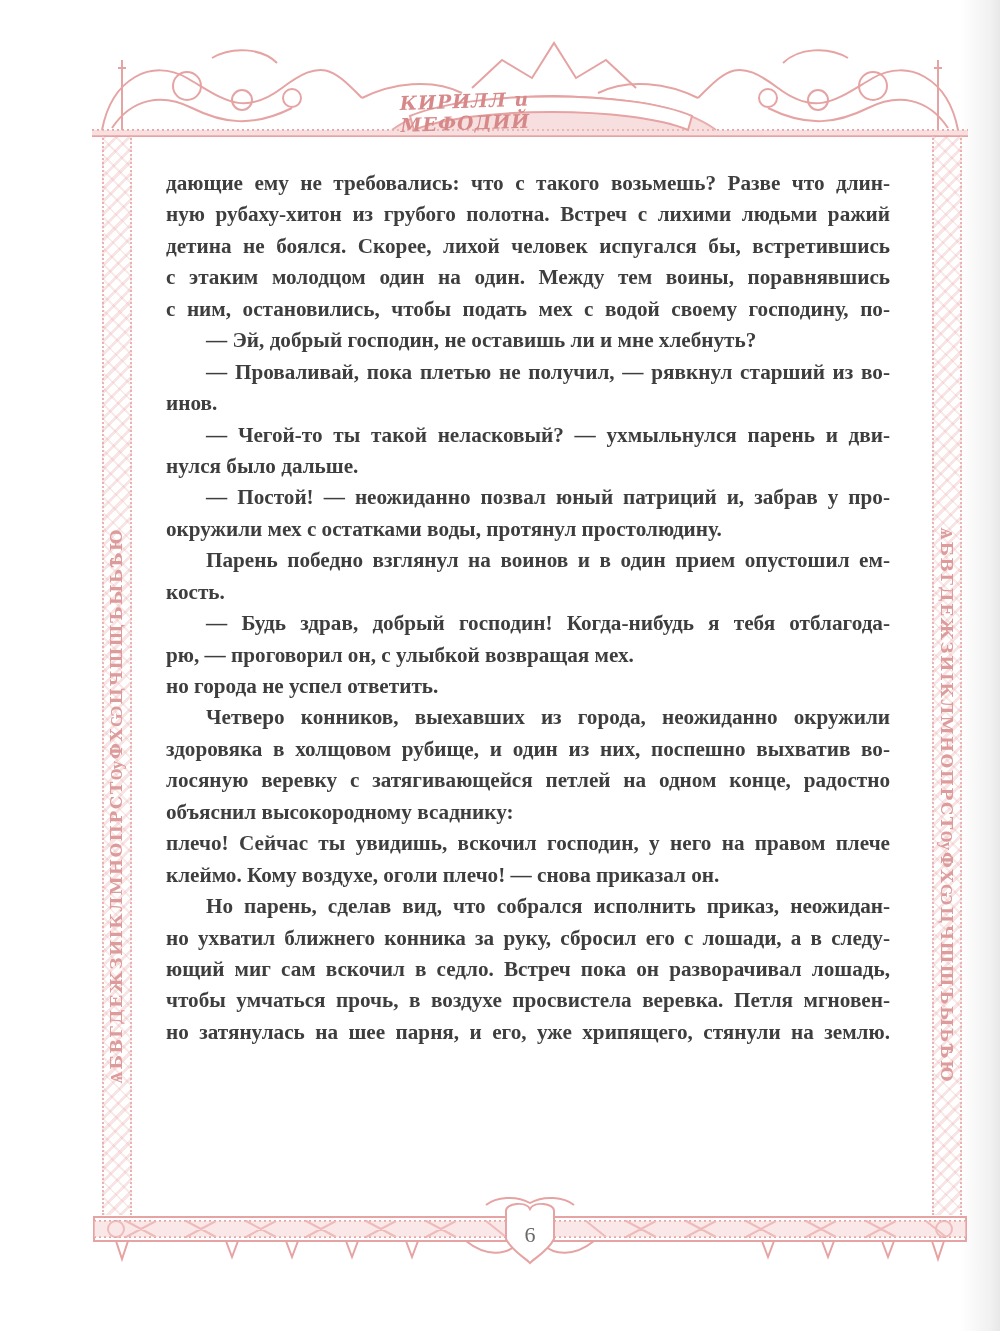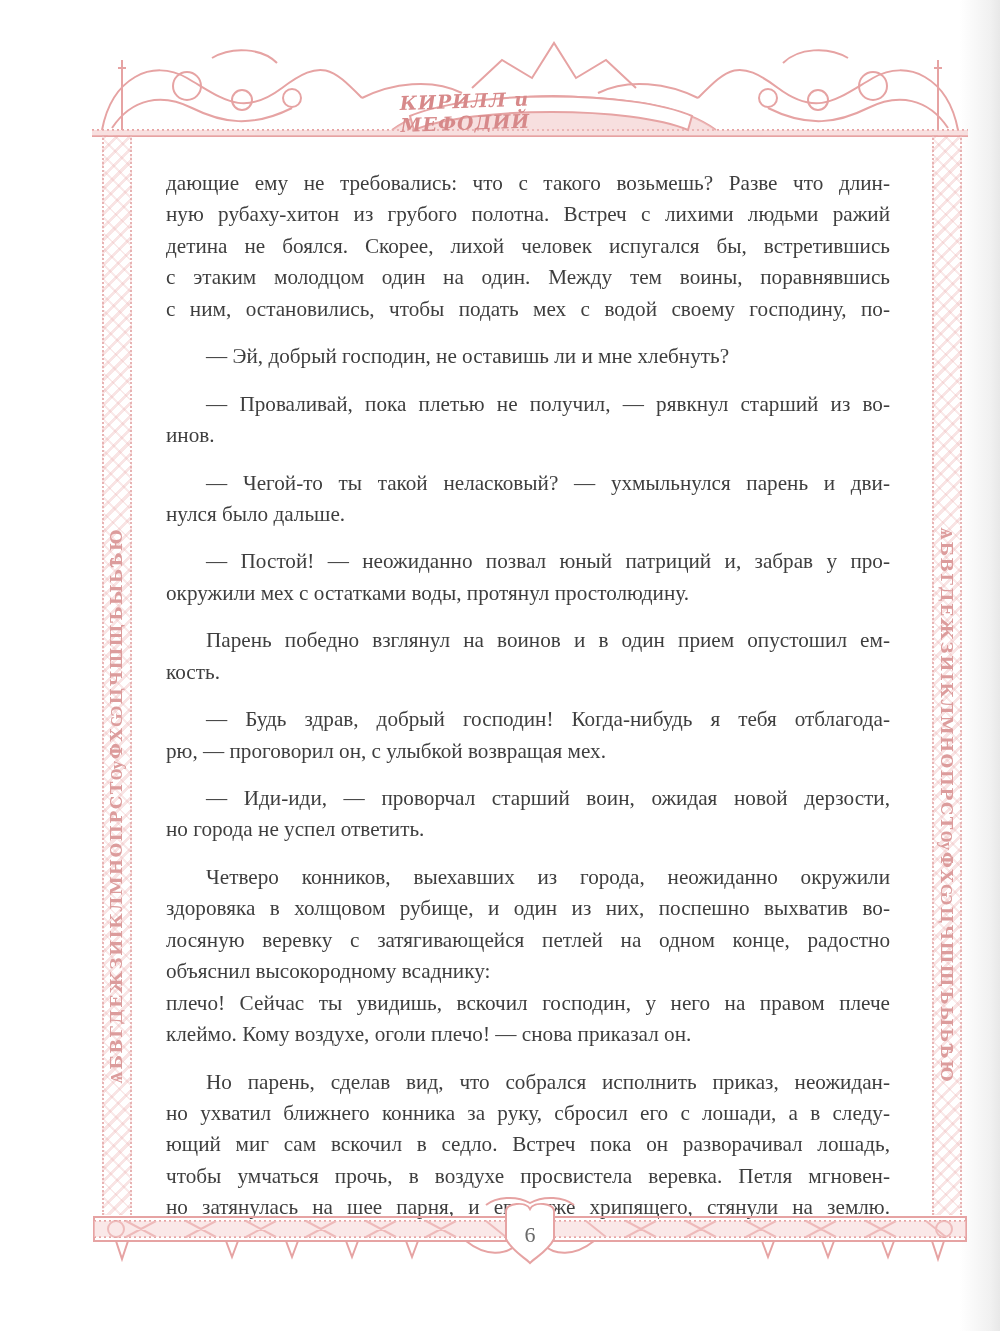--- a/index.html
+++ b/index.html
@@ -50,23 +50,23 @@
       position: absolute; left: 515px; top: 1222px; width: 30px; text-align: center;
       font-size: 22px; color: #6a6a6a; font-family: "Liberation Serif", serif;
     }
 
     
     .text-block {
       position: absolute; left: 166px; top: 168px; width: 724px;
       color: #3e3e3e; font-size: 21.2px; line-height: 31.45px;
       text-align: justify;
     }
-    .line { display: block; height: 31.45px; white-space: nowrap; text-align-last: justify; text-align: justify; }
+    .line { display: block; height: 31.45px; white-space: nowrap; text-align-last: justify; text-align: justify; font-weight: bold; }
     .line.last { text-align-last: left; }
-    .line.indent { padding-left: 40px; margin-top: 16px; }
+    .line.indent { padding-left: 40px; }
   </style>
 </head>
 <body>
 
 <div class="page">
 
   <div class="frame-top">
     <svg viewBox="0 0 876 104" preserveAspectRatio="none">
       <g fill="none" stroke="#e6a3a3" stroke-width="2">
 
@@ -125,21 +125,20 @@
       <span class="line indent">— Проваливай, пока плетью не получил, — рявкнул старший из во-</span>
       <span class="line last">инов.</span>
       <span class="line indent">— Чегой-то ты такой неласковый? — ухмыльнулся парень и дви-</span>
       <span class="line last">нулся было дальше.</span>
       <span class="line indent">— Постой! — неожиданно позвал юный патриций и, забрав у про-</span>
       <span class="line last">окружили мех с остатками воды, протянул простолюдину.</span>
       <span class="line indent">Парень победно взглянул на воинов и в один прием опустошил ем-</span>
       <span class="line last">кость.</span>
       <span class="line indent">— Будь здрав, добрый господин! Когда-нибудь я тебя отблагода-</span>
       <span class="line last">рю, — проговорил он, с улыбкой возвращая мех.</span>
-      <span class="line indent">— Иди-иди, — проворчал старший воин, ожидая новой дерзости,</span>
       <span class="line last">но города не успел ответить.</span>
       <span class="line indent">Четверо конников, выехавших из города, неожиданно окружили</span>
       <span class="line">здоровяка в холщовом рубище, и один из них, поспешно выхватив во-</span>
       <span class="line">лосяную веревку с затягивающейся петлей на одном конце, радостно</span>
       <span class="line last">объяснил высокородному всаднику:</span>
       <span class="line">плечо! Сейчас ты увидишь, вскочил господин, у него на правом плече</span>
       <span class="line last">клеймо. Кому воздухе, оголи плечо! — снова приказал он.</span>
       <span class="line indent">Но парень, сделав вид, что собрался исполнить приказ, неожидан-</span>
       <span class="line">но ухватил ближнего конника за руку, сбросил его с лошади, а в следу-</span>
       <span class="line">ющий миг сам вскочил в седло. Встреч пока он разворачивал лошадь,</span>

